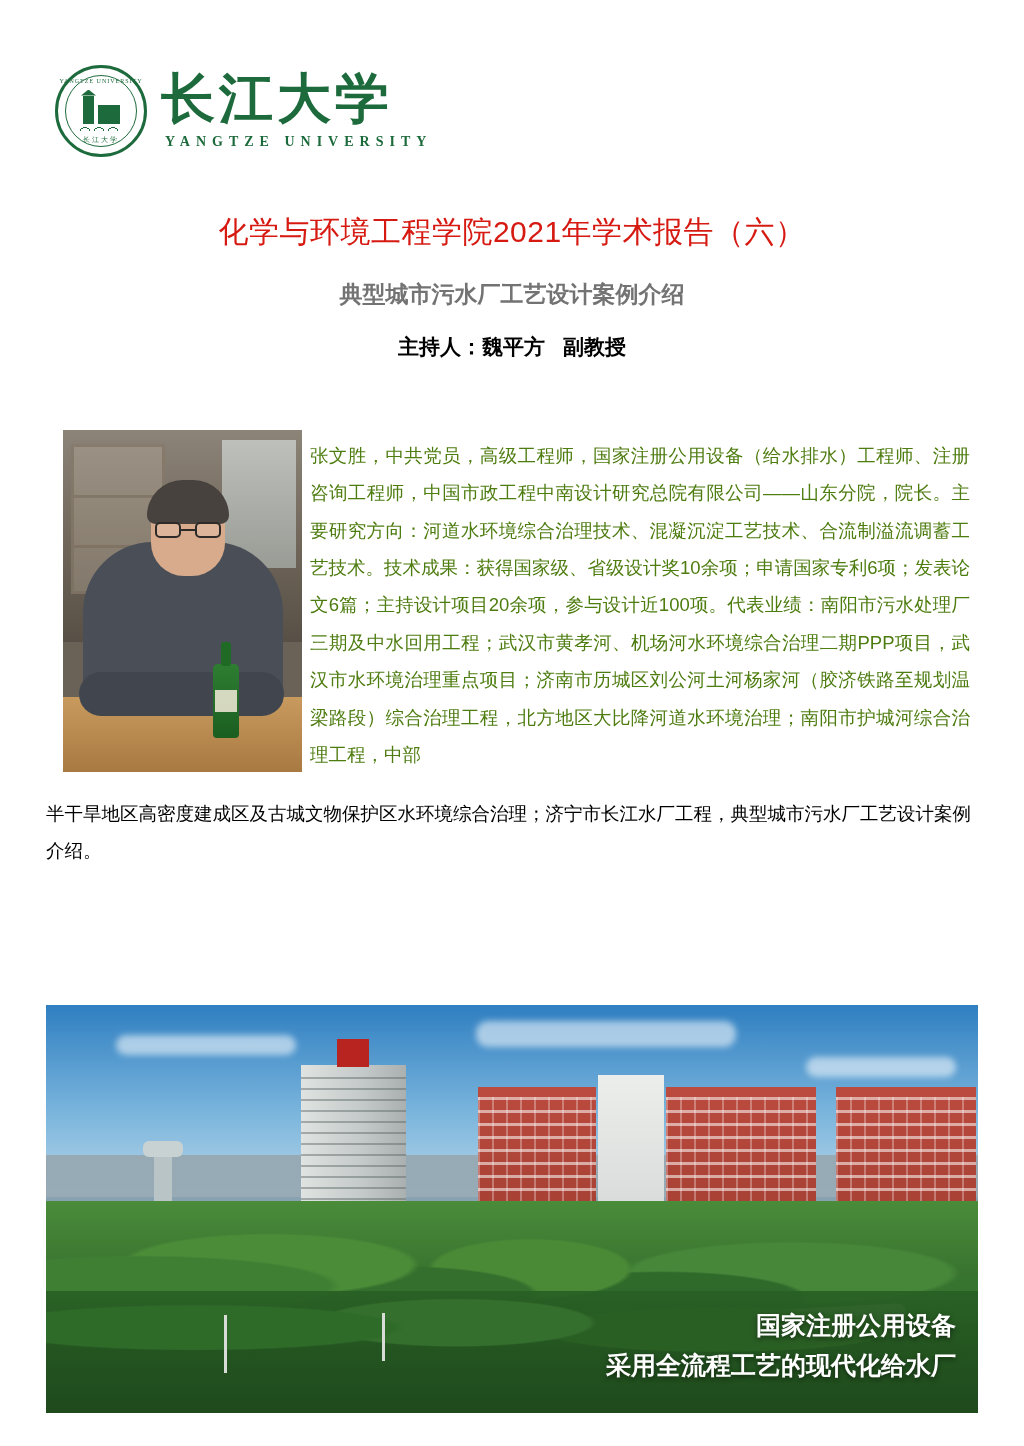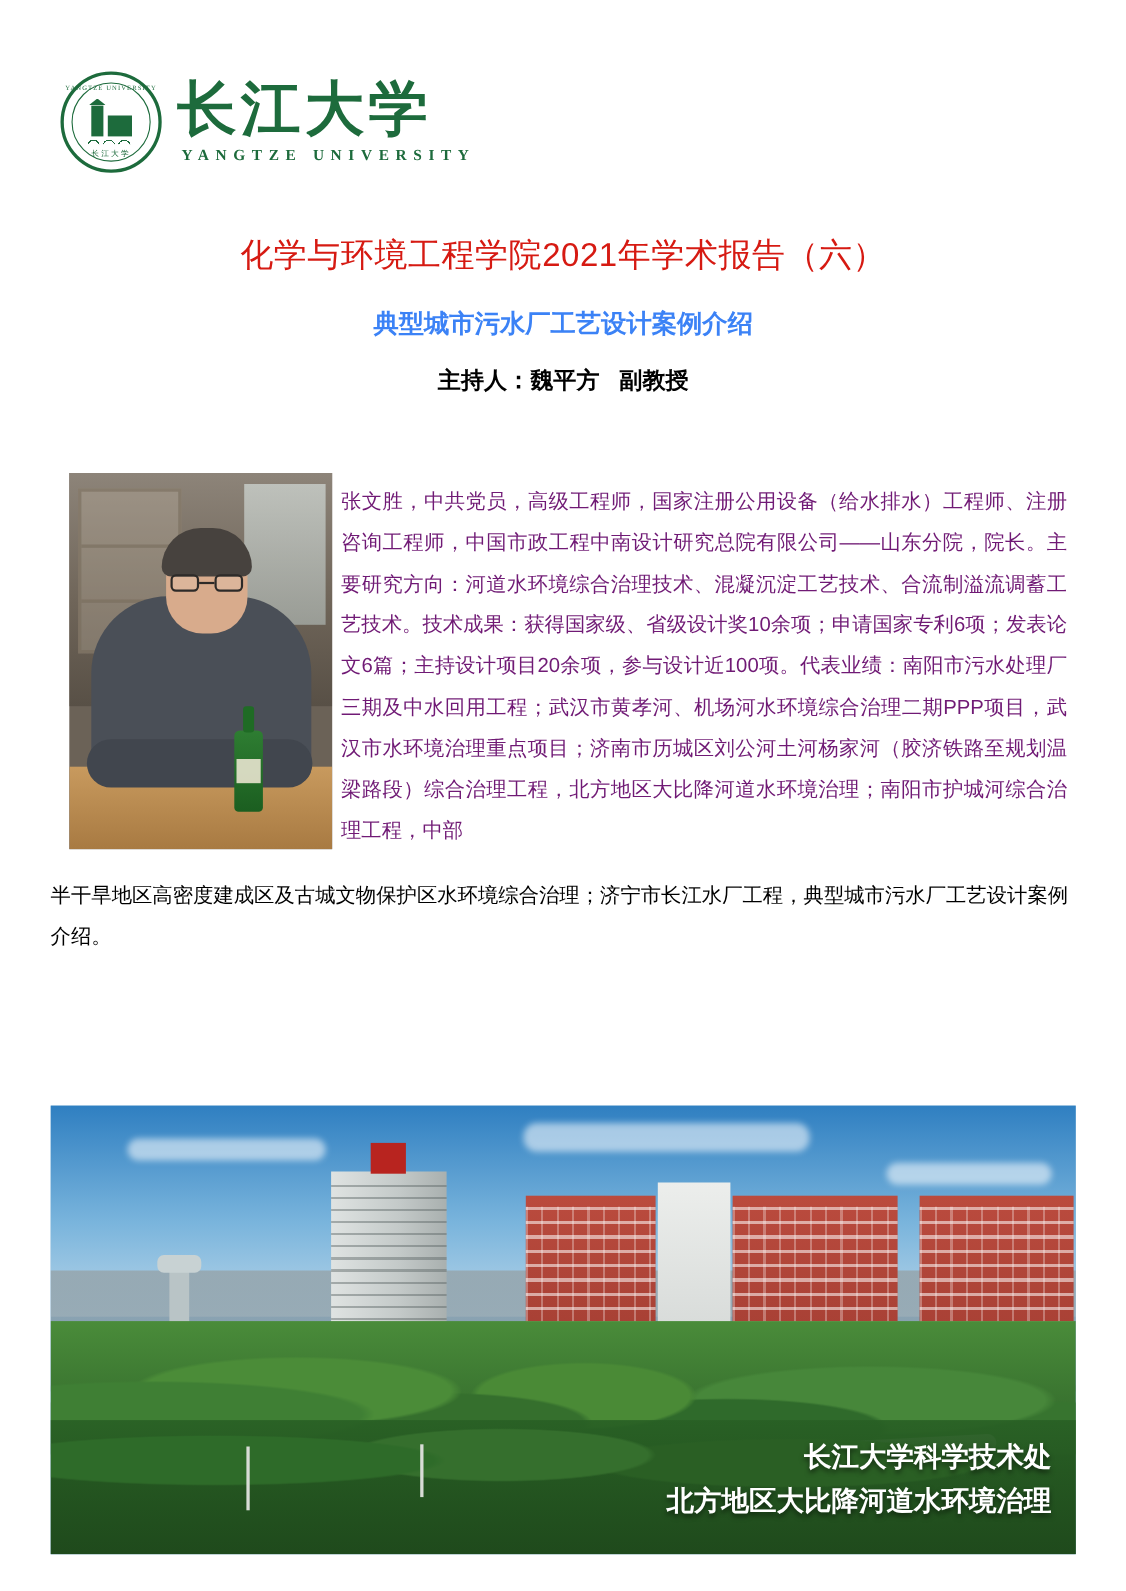--- a/index.html
+++ b/index.html
@@ -128,21 +128,21 @@
     color: #d61a12;
     font-size: 30px;
     font-weight: 400;
     letter-spacing: 0.5px;
   }
   .title-sub {
     position: absolute;
     left: 0; right: 0;
     top: 279px;
     text-align: center;
-    color: #3b82f6;
+    color: #737373;
     font-size: 23px;
     font-weight: 700;
   }
   .speaker-block {
     position: absolute;
     left: 0; right: 0;
     top: 331px;
     text-align: center;
     font-size: 21px;
     font-weight: 700;
@@ -283,21 +283,21 @@
 
   .bio {
     position: absolute;
     left: 310px;
     top: 437px;
     width: 660px;
     font-size: 18.5px;
     line-height: 2.02;
     text-align: justify;
     text-justify: inter-ideograph;
-    color: #701a75;
+    color: #4d7c0f;
   }
   .bio-cont {
     position: absolute;
     left: 46px;
     top: 795px;
     width: 925px;
     font-size: 18.5px;
     line-height: 2.02;
     text-align: justify;
     text-justify: inter-ideograph;
@@ -535,16 +535,16 @@
   <div class="redblock rb3">
       <div class="win"></div>
     </div>
   <div class="trees"></div>
   <div class="road"></div>
   <div class="pink-bed"></div>
   <div class="treebelt2"></div>
   <div class="lamp l1"></div>
   <div class="lamp l2"></div>
   <div class="photo-credit">
-    <div>长江大学科学技术处</div>
-    <div>北方地区大比降河道水环境治理</div>
+    <div>国家注册公用设备</div>
+    <div>采用全流程工艺的现代化给水厂</div>
   </div>
 </div>
 
 </body></html>

